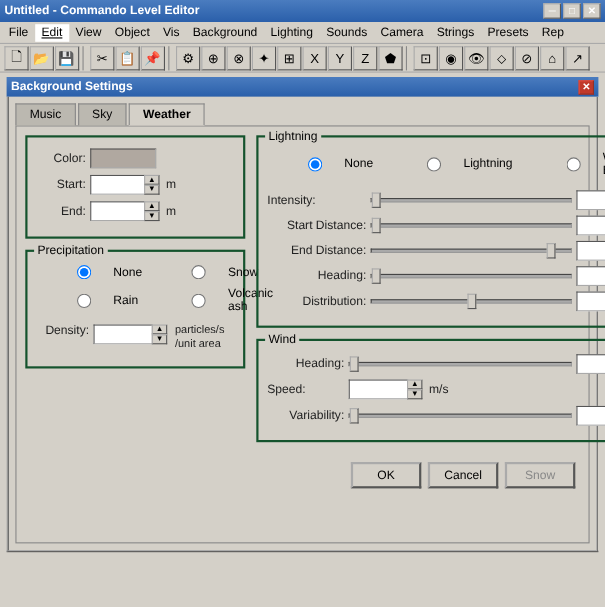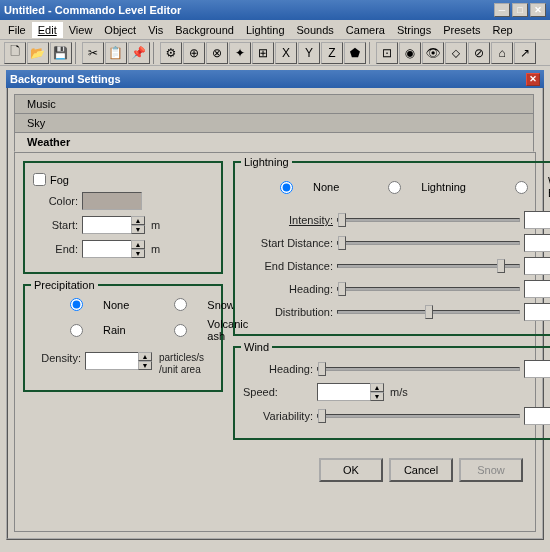--- a/index.html
+++ b/index.html
@@ -105,21 +105,20 @@
       border: 2px ridge #aaa;
       border-top: none;
       padding: 6px;
     }
 
     
     .tabs {
       display: flex;
       gap: 0;
       margin-bottom: 0;
-      flex-direction: column;
     }
     .tab {
       padding: 3px 12px;
       border: 1px solid #888;
       background: #bbb8b0;
       cursor: pointer;
       margin-right: 2px;
       border-bottom: none;
       font-size: 11px;
     }
@@ -357,24 +356,20 @@
       <div class="tab">Sky</div>
       <div class="tab active">Weather</div>
     </div>
 
     <div class="tab-content">
       <div class="tab-inner">
 
         <div class="left-panel">
 
           <div class="group-box" style="margin-bottom:10px; padding-top:10px;">
-            <div class="fog-row">
-              <input type="checkbox" style="">
-              <span style="font-size:11px;">Fog</span>
-            </div>
             <div class="form-row">
               <span class="form-label">Color:</span>
               <span class="color-swatch"></span>
             </div>
             <div class="form-row">
               <span class="form-label">Start:</span>
               <div class="spin-box">
                 <input class="spin-input" type="text" style="">
                 <div class="spin-btns">
                   <div class="spin-btn">▲</div>
@@ -444,21 +439,21 @@
                 <input type="radio" name="lightning" style="">
                 <span>Lightning</span>
               </div>
               <div class="radio-row">
                 <input type="radio" name="lightning" style="">
                 <span>War Blitz</span>
               </div>
             </div>
 
             <div class="slider-row">
-              <span style="min-width:90px; text-align:right; color:#222;text-decoration:underline;">Intensity:</span>
+              <span style="min-width:90px; text-align:left; color:#222;">Intensity:</span>
               <div class="slider-track">
                 <div class="slider-thumb" style="left:0%;"></div>
               </div>
               <input type="text" class="w45" style="">
             </div>
 
             <div class="slider-row">
               <span style="min-width:90px; text-align:right; color:#222;">Start Distance:</span>
               <div class="slider-track">
                 <div class="slider-thumb" style="left:0%;"></div>

